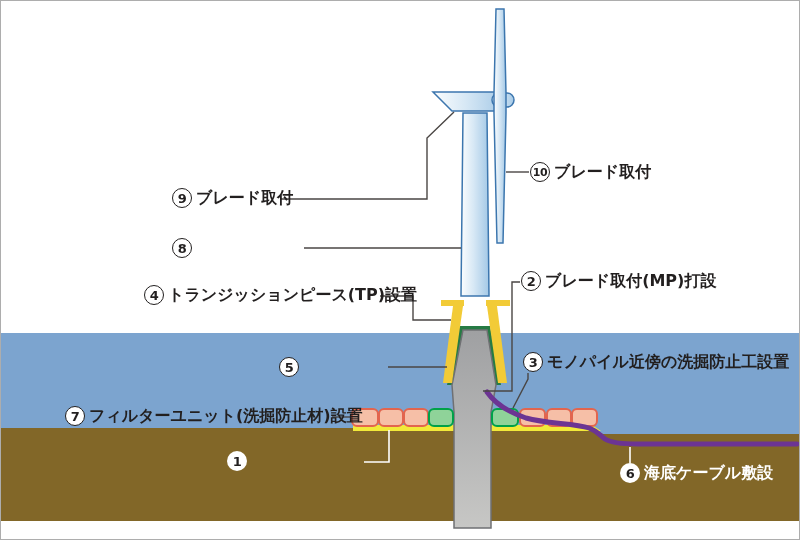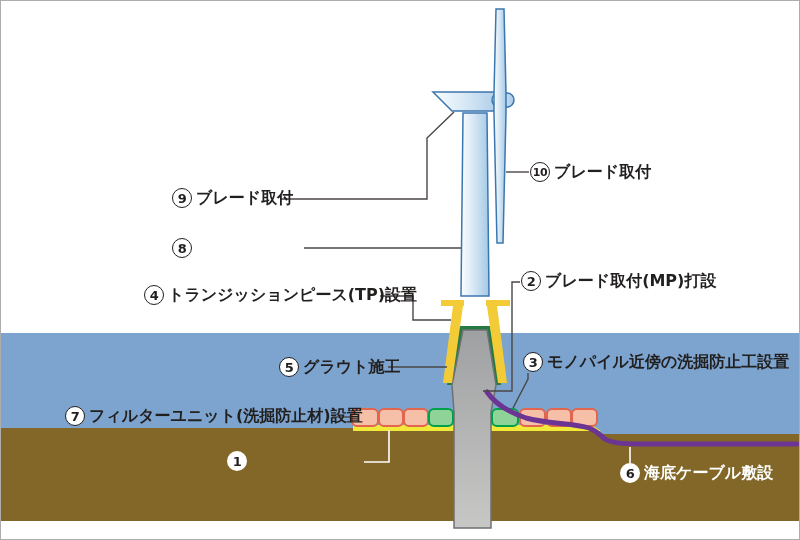--- a/index.html
+++ b/index.html
@@ -114,21 +114,20 @@
     <span class="txt">トランジッションピース(TP)設置</span>
   </div>
 
   <div class="label ring" style="left:520px;top:270px">
     <span class="num">2</span>
     <span class="txt">ブレード取付(MP)打設</span>
   </div>
 
   <div class="label ring" style="left:278px;top:356px">
     <span class="num">5</span>
-    <span class="txt">グラウト施工</span>
   </div>
 
   <div class="label ring" style="left:522px;top:351px">
     <span class="num">3</span>
     <span class="txt">モノパイル近傍の洗掘防止工設置</span>
   </div>
 
   <div class="label ring" style="left:64px;top:405px">
     <span class="num">7</span>
     <span class="txt">フィルターユニット(洗掘防止材)設置</span>

